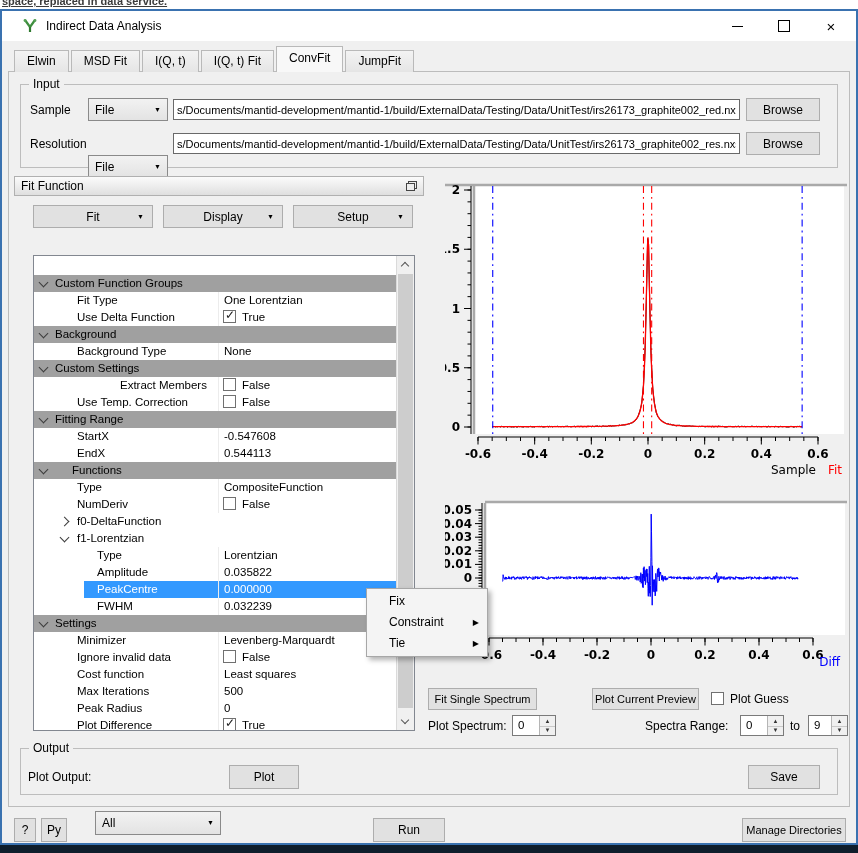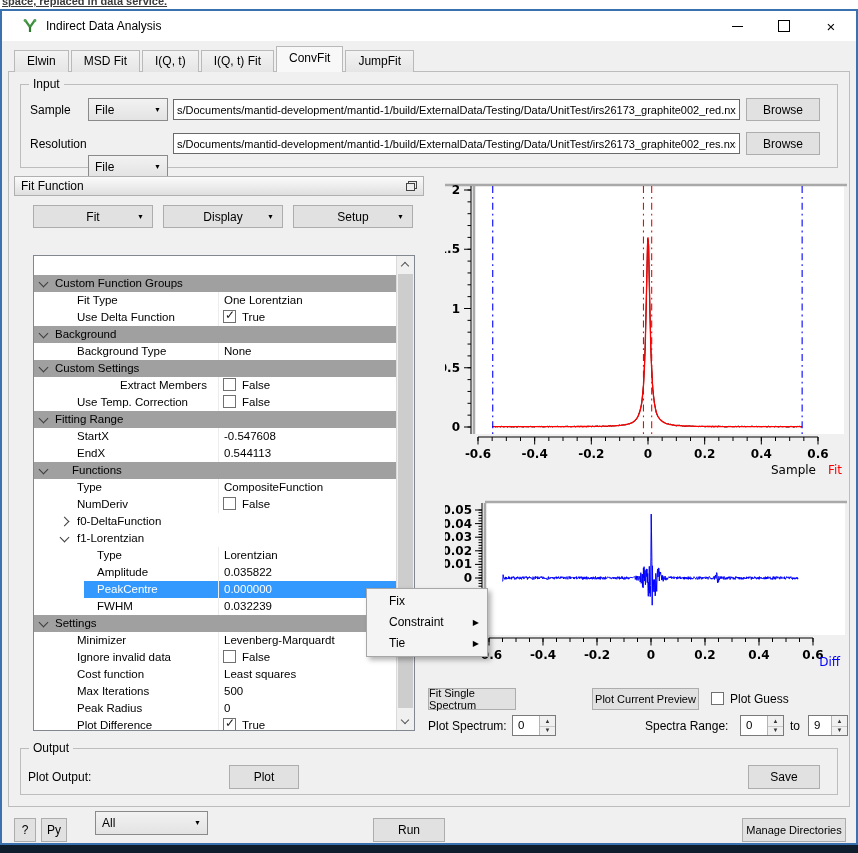--- a/index.html
+++ b/index.html
@@ -541,21 +541,21 @@
     </g>
     <text x="395" y="171" text-anchor="end" class="legendtxt" fill="#0000ff">Diff</text>
   </svg>
 
 <div class="abs ctx-menu" id="ctx-menu">
     <div class="ctx-item">Fix</div>
     <div class="ctx-item">Constraint<span class="ctx-sub">▶</span></div>
     <div class="ctx-item">Tie<span class="ctx-sub">▶</span></div>
   </div>
 
-<div class="abs btn small" style="left:428px;top:688px;width:88px;height:22px">Fit Single Spectrum</div>
+<div class="abs btn small" style="left:428px;top:688px;width:109px;height:22px">Fit Single Spectrum</div>
 <div class="abs btn small" style="left:592px;top:688px;width:107px;height:22px">Plot Current Preview</div>
 <span class="checkbox-box abs" style="left:711px;top:692px"></span>
 <span class="abs lbl" style="left:730px;top:692px">Plot Guess</span>
 
 <span class="abs lbl" style="left:428px;top:719px">Plot Spectrum:</span>
 <div class="spin abs" style="left:512px;top:715px;width:44px">
   <span class="v">0</span>
   <span class="btns">
       <span class="b up">▲</span>
       <span class="b dn">▼</span>
@@ -575,21 +575,21 @@
   <span class="btns">
       <span class="b up">▲</span>
       <span class="b dn">▼</span>
     </span>
 </div>
 
 <div class="abs groupbox" style="left:20px;top:748px;width:818px;height:47px">
   <span class="legend">Output</span>
 </div>
 <span class="abs lbl" style="left:28px;top:770px">Plot Output:</span>
-<div class="abs combo" style="left:95px;top:765px;width:113px;height:24px">
+<div class="abs combo" style="left:95px;top:765px;width:126px;height:24px">
   <span>All</span>
   <span class="combo-arrow">▼</span>
 </div>
 <div class="abs btn" style="left:229px;top:765px;width:70px;height:24px">Plot</div>
 <div class="abs btn" style="left:748px;top:765px;width:72px;height:24px">Save</div>
 
 <div class="abs btn" style="left:14px;top:818px;width:22px;height:24px">?</div>
 <div class="abs btn" style="left:41px;top:818px;width:26px;height:24px">Py</div>
 <div class="abs btn" style="left:373px;top:818px;width:72px;height:24px">Run</div>
 <div class="abs btn small" style="left:742px;top:818px;width:104px;height:24px">Manage Directories</div>

